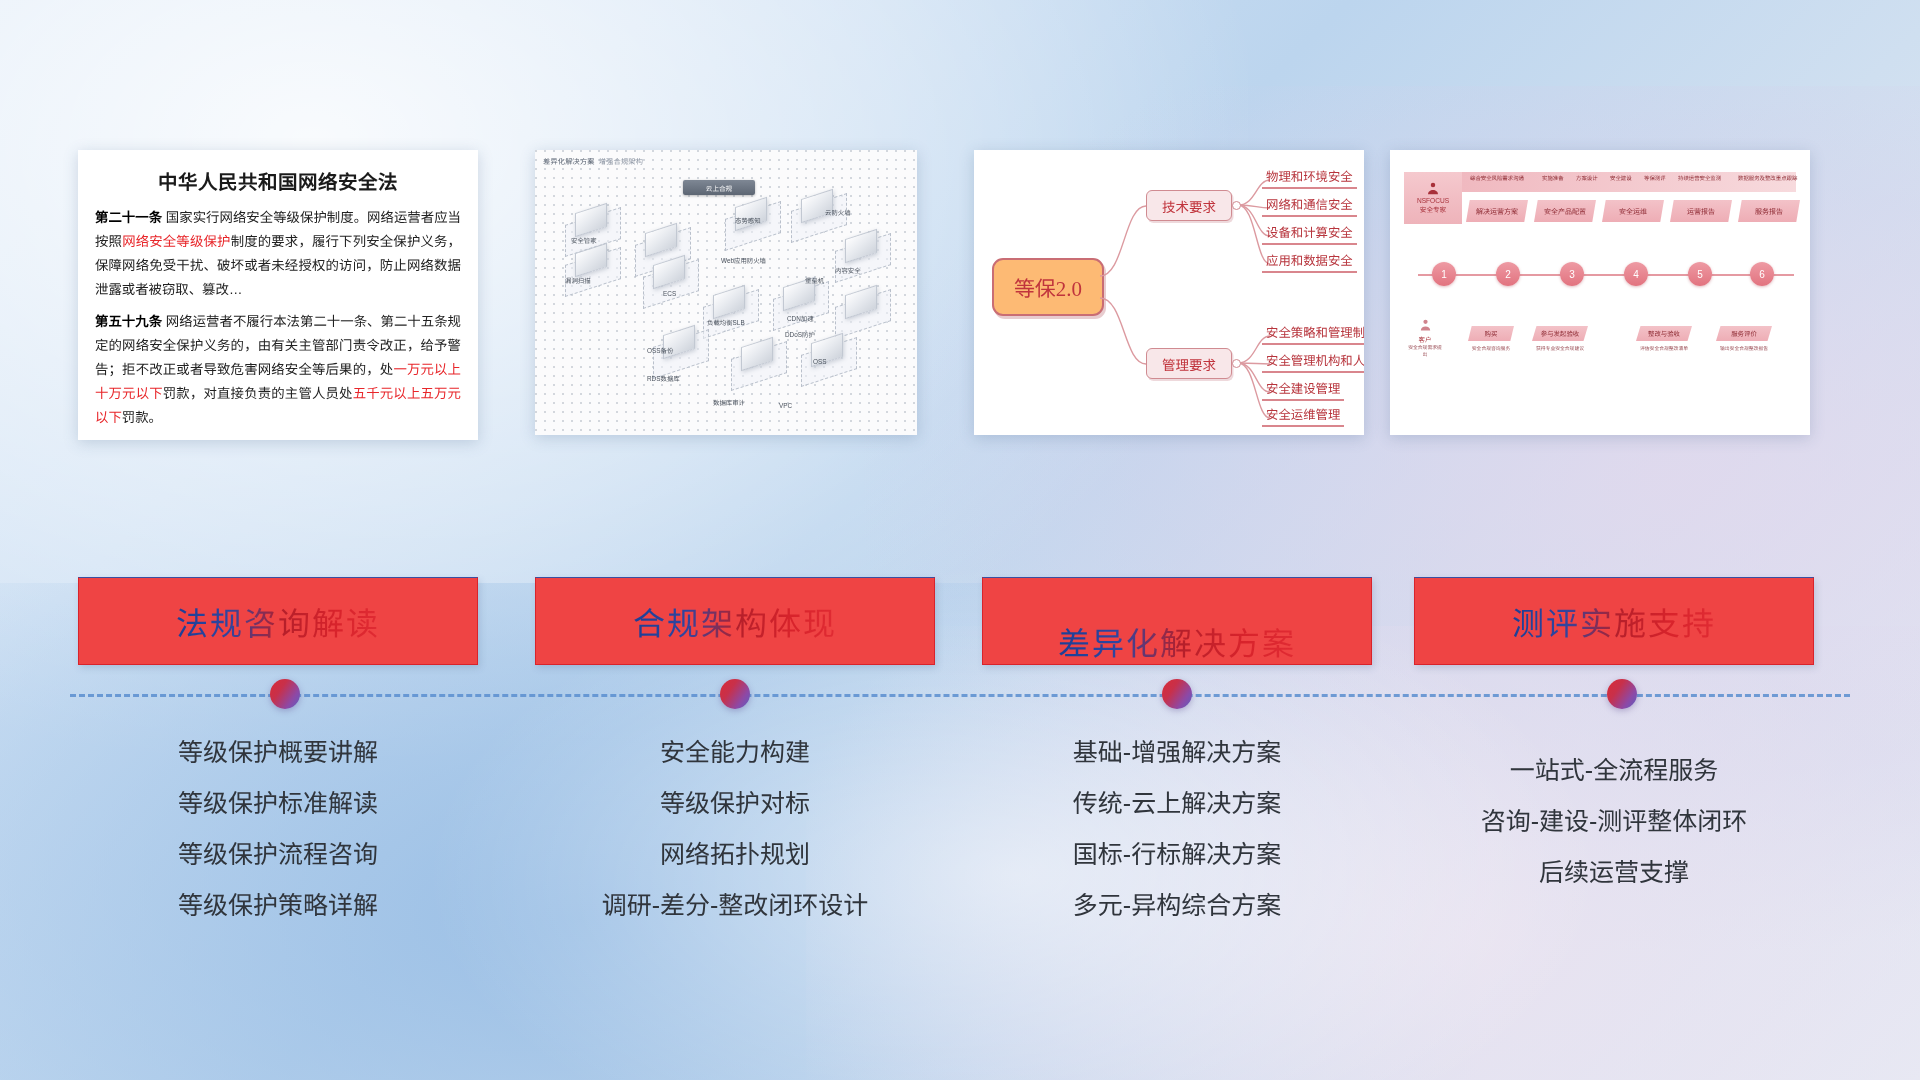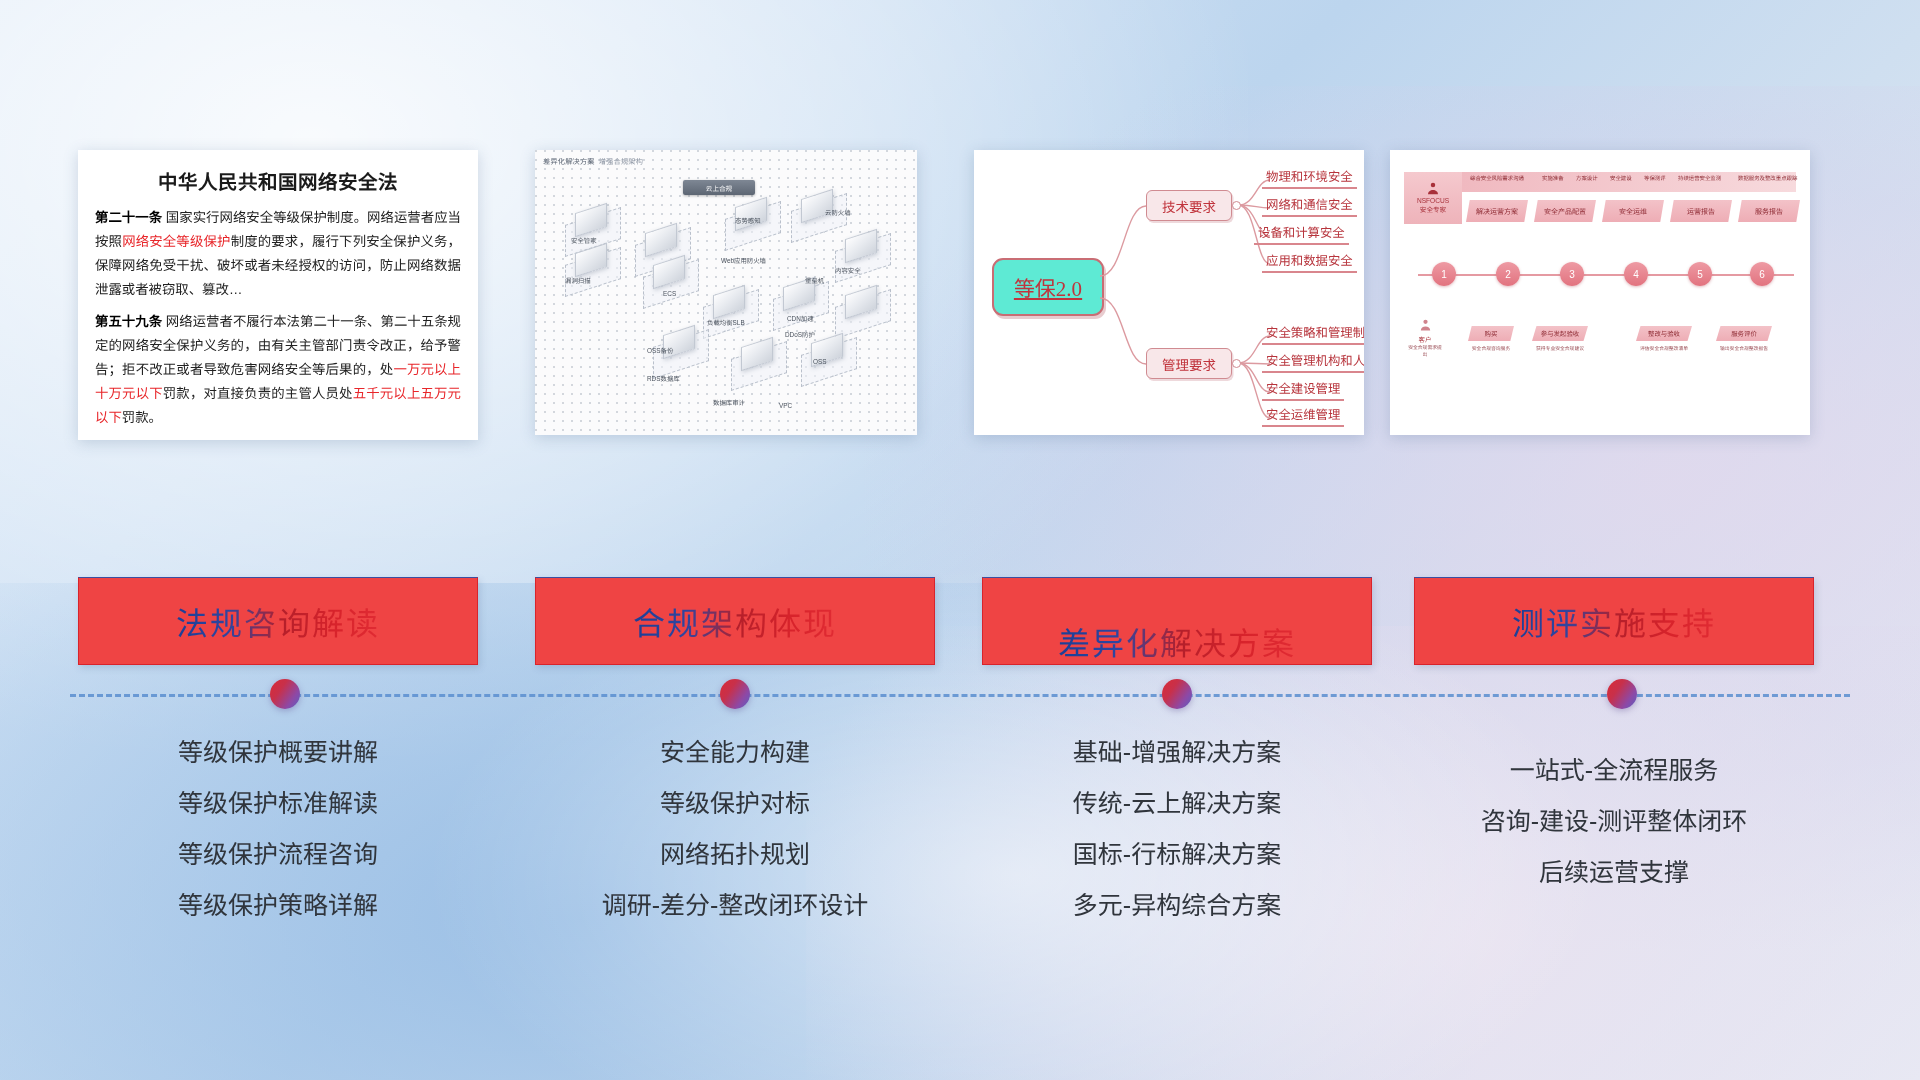--- a/index.html
+++ b/index.html
@@ -92,26 +92,25 @@
     background:rgba(240,243,247,.55);
     transform:skewY(-18deg);
   }
   .alabel{position:absolute;font-size:6.4px;color:#49515c;white-space:nowrap;}
 
   
   .mind{position:relative;width:100%;height:100%;background:#fff;}
   .mroot{
     position:absolute;left:18px;top:108px;width:108px;height:54px;
     border:2.5px solid #c96d74;border-radius:11px;
-    background:#5eead4;
+    background:#fdba74;
     display:flex;align-items:center;justify-content:center;
     color:#c0343c;font-size:21px;font-weight:400;
     font-family:"Liberation Serif","DejaVu Serif",serif;
     box-shadow:2px 3px 0 rgba(190,110,118,.35);
-    text-decoration:underline;
   }
   .mmid{
     position:absolute;width:84px;height:29px;
     border:1.6px solid #d08b91;border-radius:6px;background:#f8e7e9;
     display:flex;align-items:center;justify-content:center;
     color:#c0343c;font-size:13.5px;
     font-family:"Liberation Serif","DejaVu Serif",serif;
     box-shadow:1.5px 2px 0 rgba(200,130,138,.3);
   }
   .mmid.t{left:172px;top:40px;}
@@ -309,21 +308,21 @@
           <path d="M264,213 C282,213 282,268 296,268" fill="none" stroke="#dc9aa0" stroke-width="1.4"></path>
         </svg>
 
         <div class="mmid t">技术要求</div>
         <div class="mdot" style="left:258px;top:51px;"></div>
         <div class="mmid m">管理要求</div>
         <div class="mdot" style="left:258px;top:209px;"></div>
 
         <div class="mleaf" style="left:288px;top:17px;">物理和环境安全</div>
         <div class="mleaf" style="left:288px;top:45px;">网络和通信安全</div>
-        <div class="mleaf" style="left:280px;top:73px;text-align:center;">设备和计算安全</div>
+        <div class="mleaf" style="left:288px;top:73px;text-align:center;">设备和计算安全</div>
         <div class="mleaf" style="left:288px;top:101px;">应用和数据安全</div>
 
         <div class="mleaf" style="left:288px;top:173px;">安全策略和管理制度</div>
         <div class="mleaf" style="left:288px;top:201px;">安全管理机构和人员</div>
         <div class="mleaf" style="left:288px;top:229px;">安全建设管理</div>
         <div class="mleaf" style="left:288px;top:255px;">安全运维管理</div>
       </div>
     </div>
 
     <div class="card c4">

